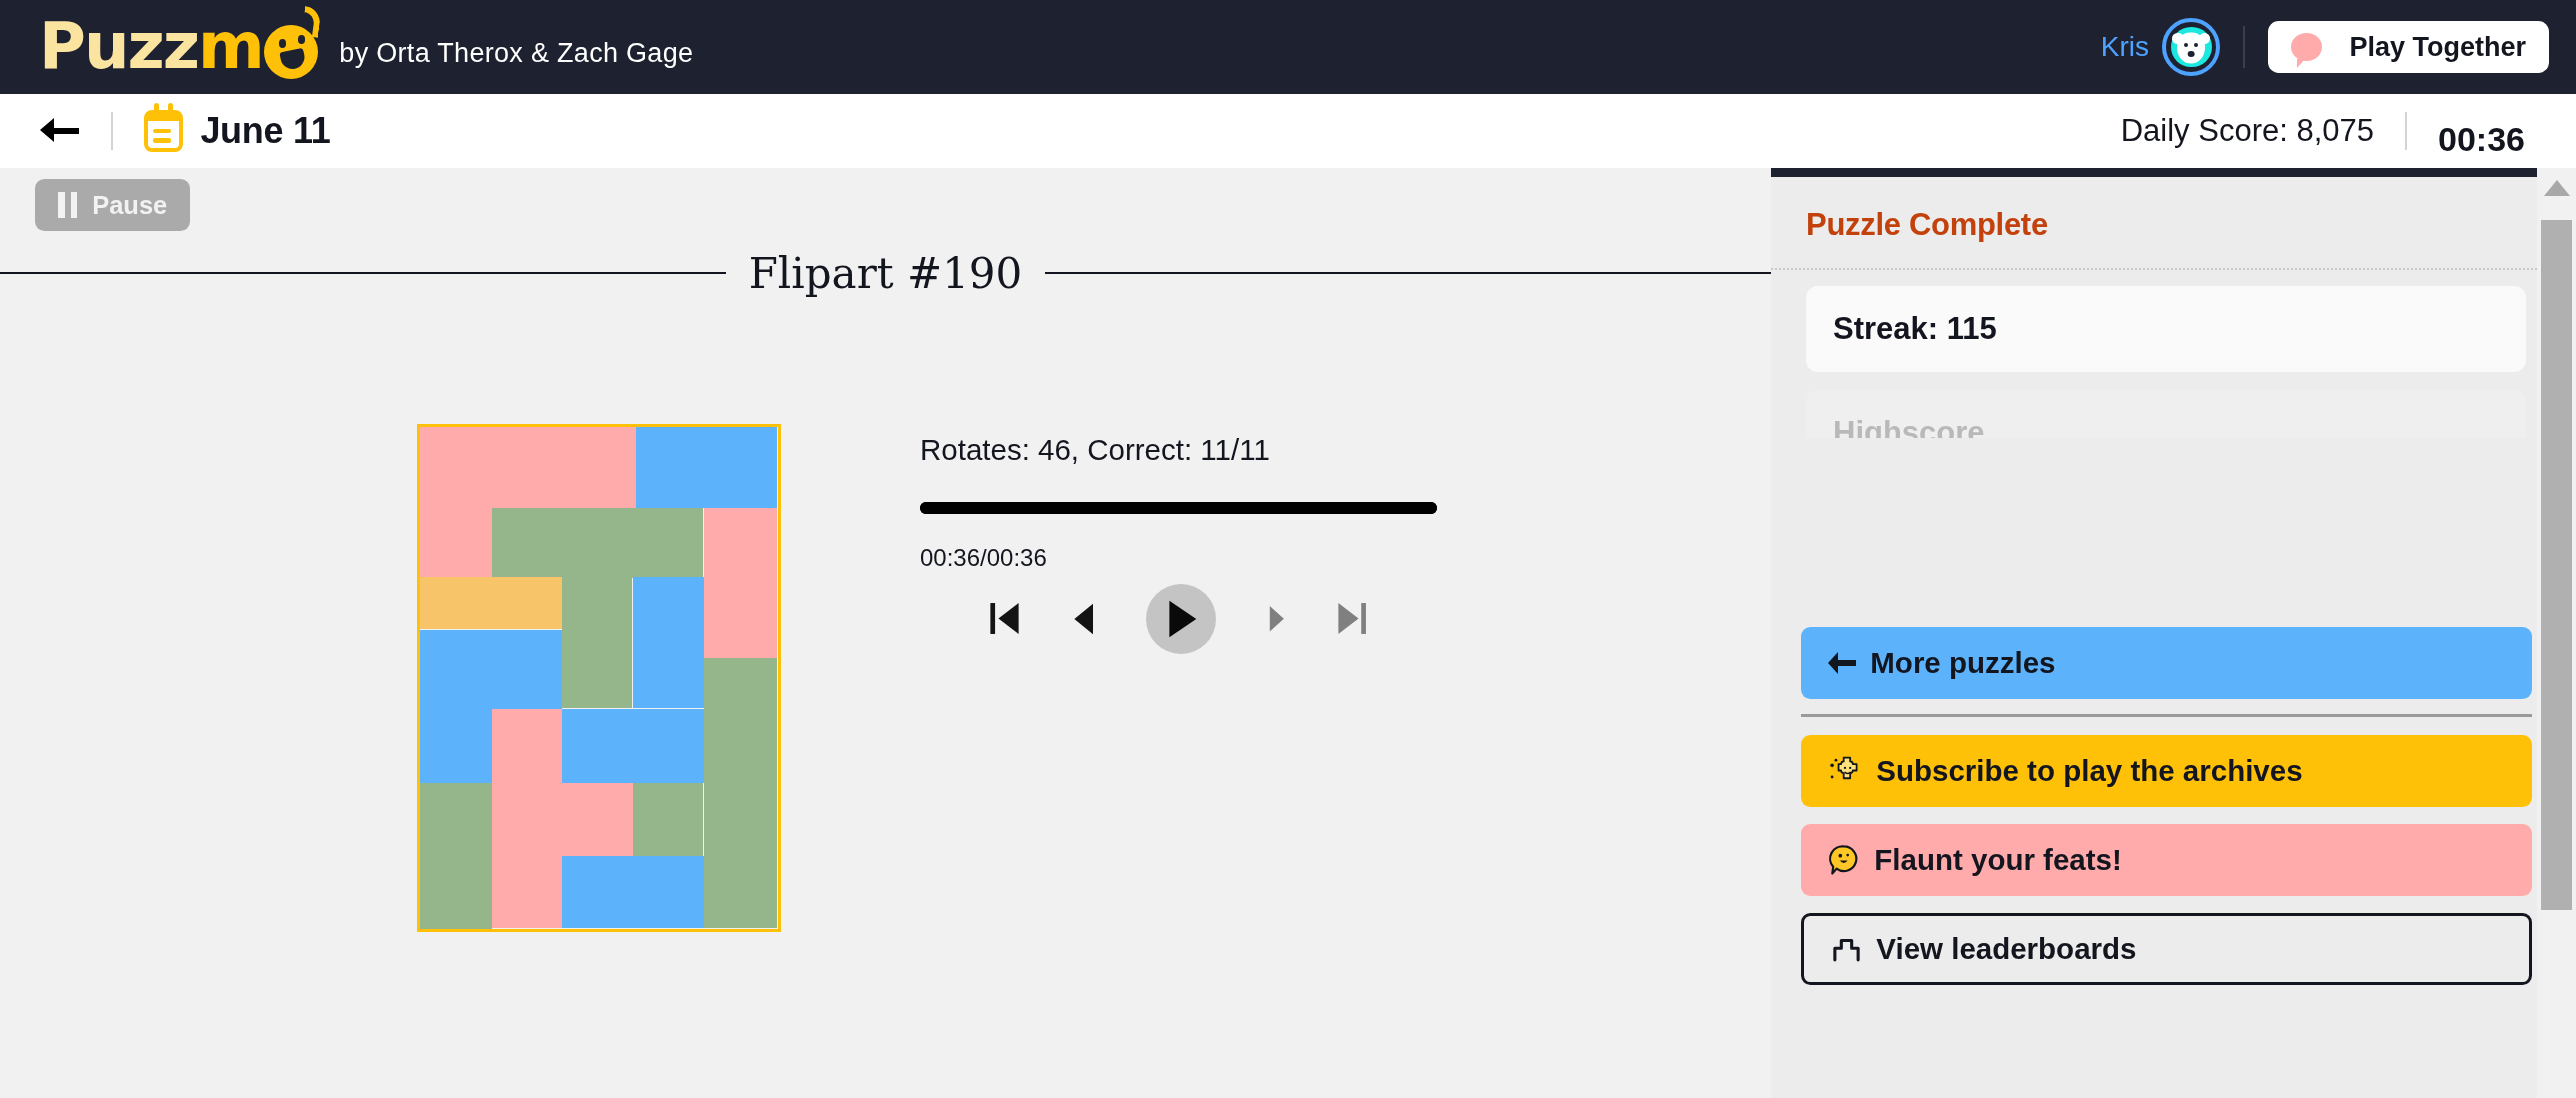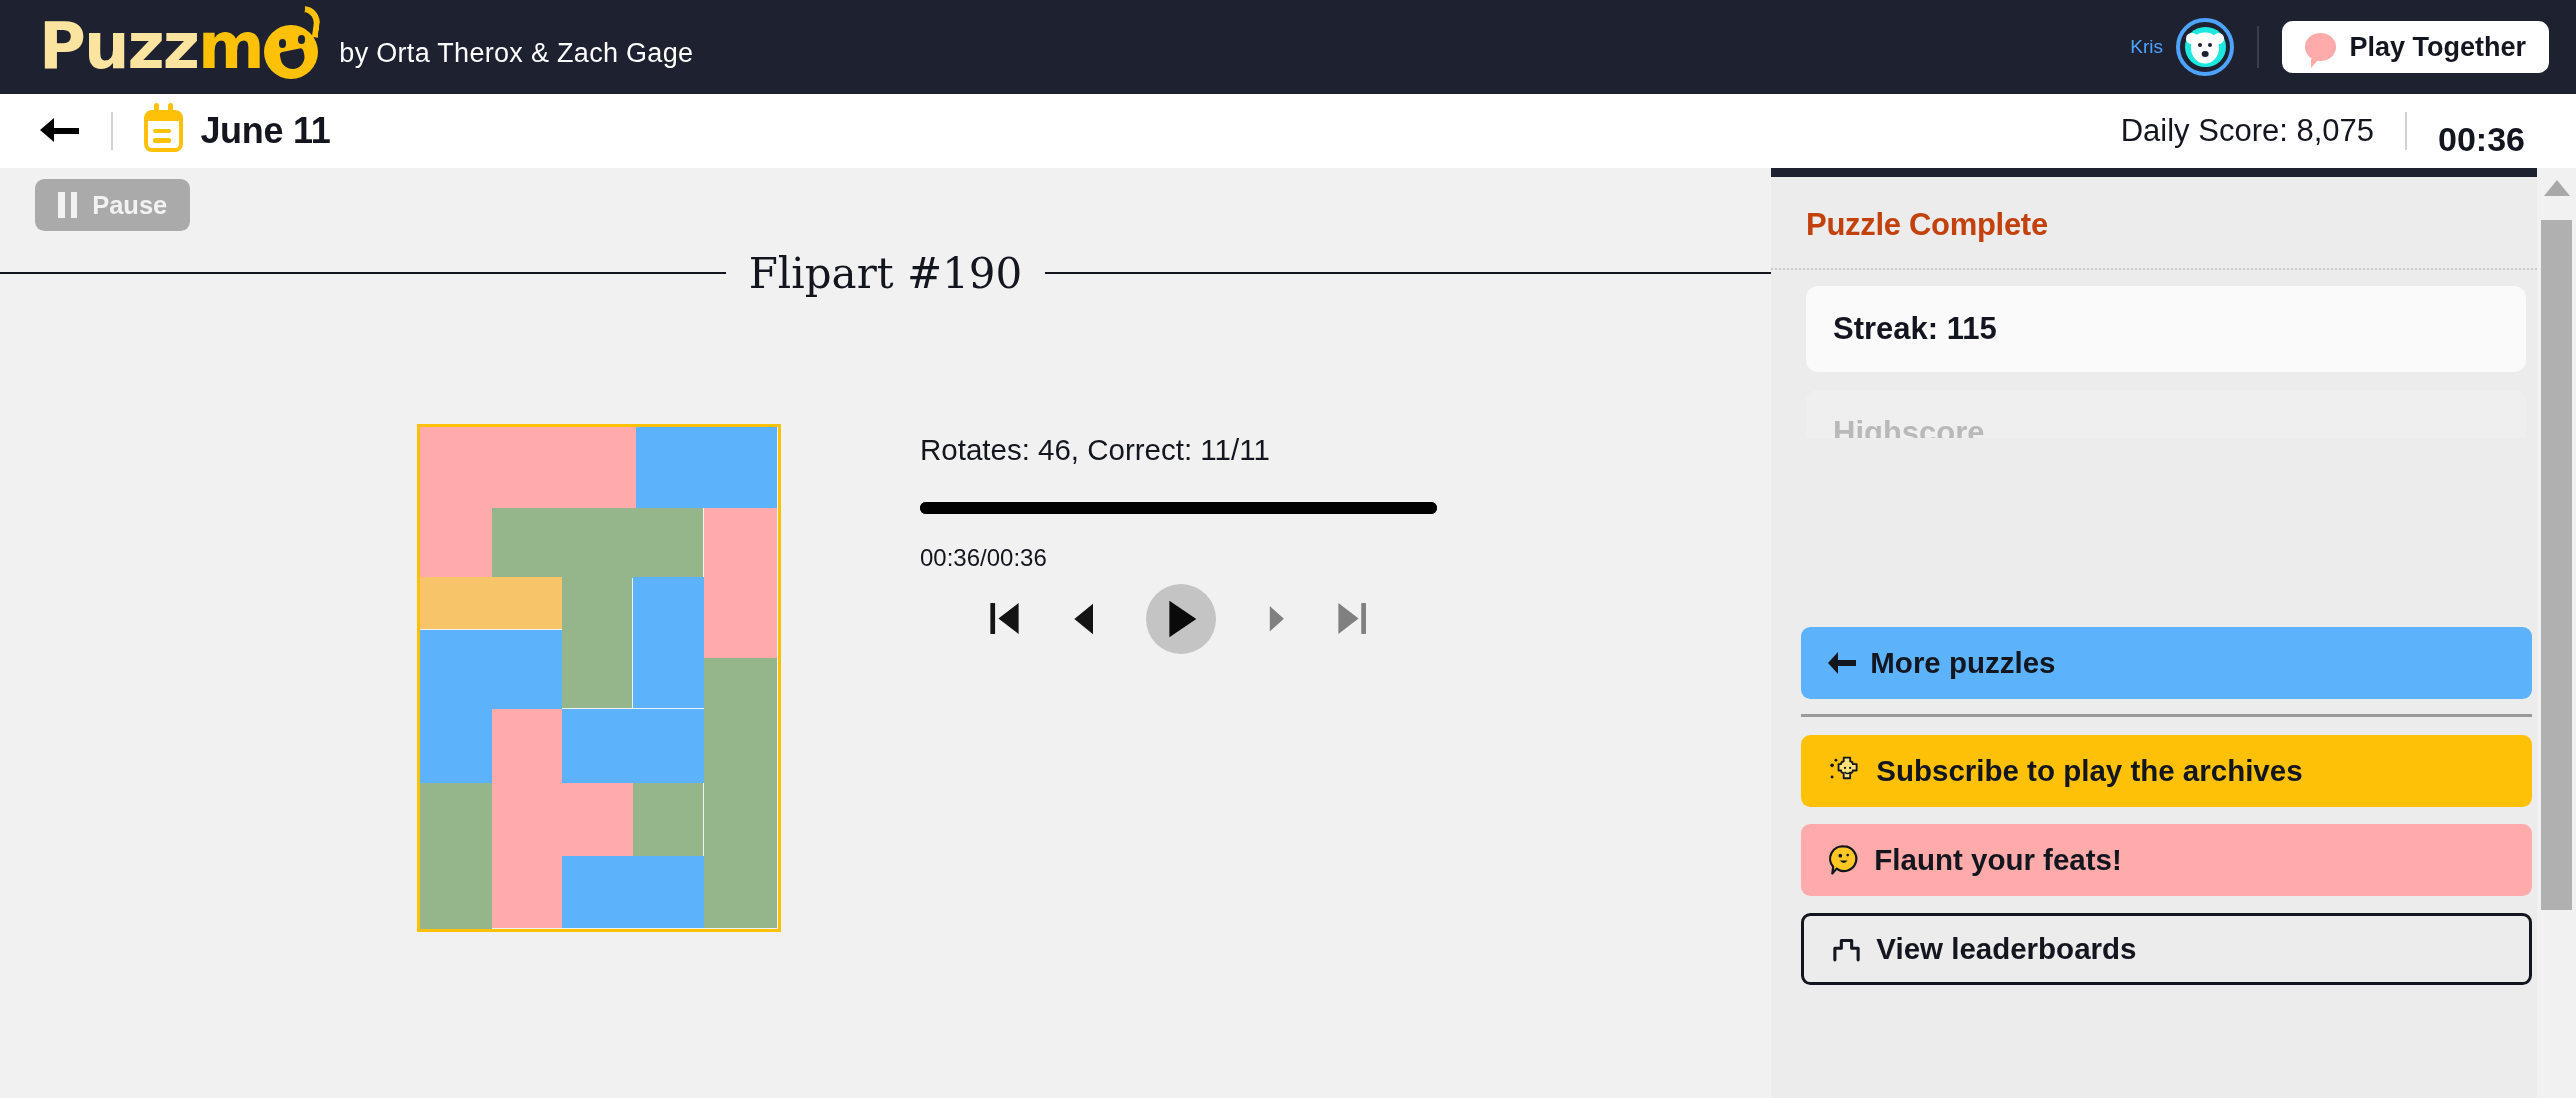--- a/index.html
+++ b/index.html
@@ -50,21 +50,21 @@
   .byline {
     color: #ffffff; font-size: 27px; font-weight: 300;
     margin-left: 17.4px; padding-bottom: 6.7px;
     font-family: "Liberation Sans", sans-serif;
     letter-spacing: 0.3px;
   }
   .topbar-right {
     margin-left: auto; display: flex; align-items: center; padding-right: 27px;
   }
   .username {
-    color: #4da3ff; font-size: 19px; font-weight: 400; margin-right: 13.4px;
+    color: #4da3ff; font-size: 28px; font-weight: 400; margin-right: 13.4px;
   }
   .avatar {
     width: 58px; height: 58px; border-radius: 50%;
     border: 4px solid #4da3ff; background: #1e2130;
     display: flex; align-items: center; justify-content: center;
     position: relative; overflow: hidden;
   }
   .avatar .av-inner {
     position: absolute; left: 4.7px; top: 4.7px; right: 4.7px; bottom: 4.7px;
     border-radius: 50%; background: #1ce8e0;
@@ -76,21 +76,21 @@
   .avatar .ear-l { position: absolute; left: 6px; top: 10.7px; width: 11.4px; height: 11.4px; background: #fff; border-radius: 50%; }
   .avatar .ear-r { position: absolute; right: 6px; top: 10.7px; width: 11.4px; height: 11.4px; background: #fff; border-radius: 50%; }
   .avatar .snout { position: absolute; left: 50%; top: 60%; transform: translateX(-50%); width: 13.4px; height: 9.4px; background: #fff; border-radius: 50%; }
   .avatar .nose { position: absolute; left: 50%; top: 58%; transform: translateX(-50%); width: 6.7px; height: 6px; background: #1e2130; border-radius: 50%; }
   .avatar .eyeL { position: absolute; left: 18px; top: 42%; width: 4px; height: 4px; background: #1e2130; border-radius: 50%; }
   .avatar .eyeR { position: absolute; right: 18px; top: 42%; width: 4px; height: 4px; background: #1e2130; border-radius: 50%; }
   .vdiv-dark { width: 2px; height: 42px; background: #3a3e50; margin: 0 23px; }
   .play-together {
     background: #ffffff; border-radius: 10.7px; border: none;
     height: 52px; padding: 0 23px;
-    display: flex; align-items: center; gap: 13px;
+    display: flex; align-items: center; gap: 27px;
     font-size: 27px; font-weight: 700; color: #14161f;
     font-family: "Liberation Sans", sans-serif; cursor: pointer;
   }
   .bubble-icon {
     width: 31px; height: 28px; background: #ffaaab; border-radius: 50%;
     position: relative;
   }
   .bubble-icon::after {
     content: ""; position: absolute; left: 6px; bottom: -7.4px;
     border-left: 8.7px solid #ffaaab;

